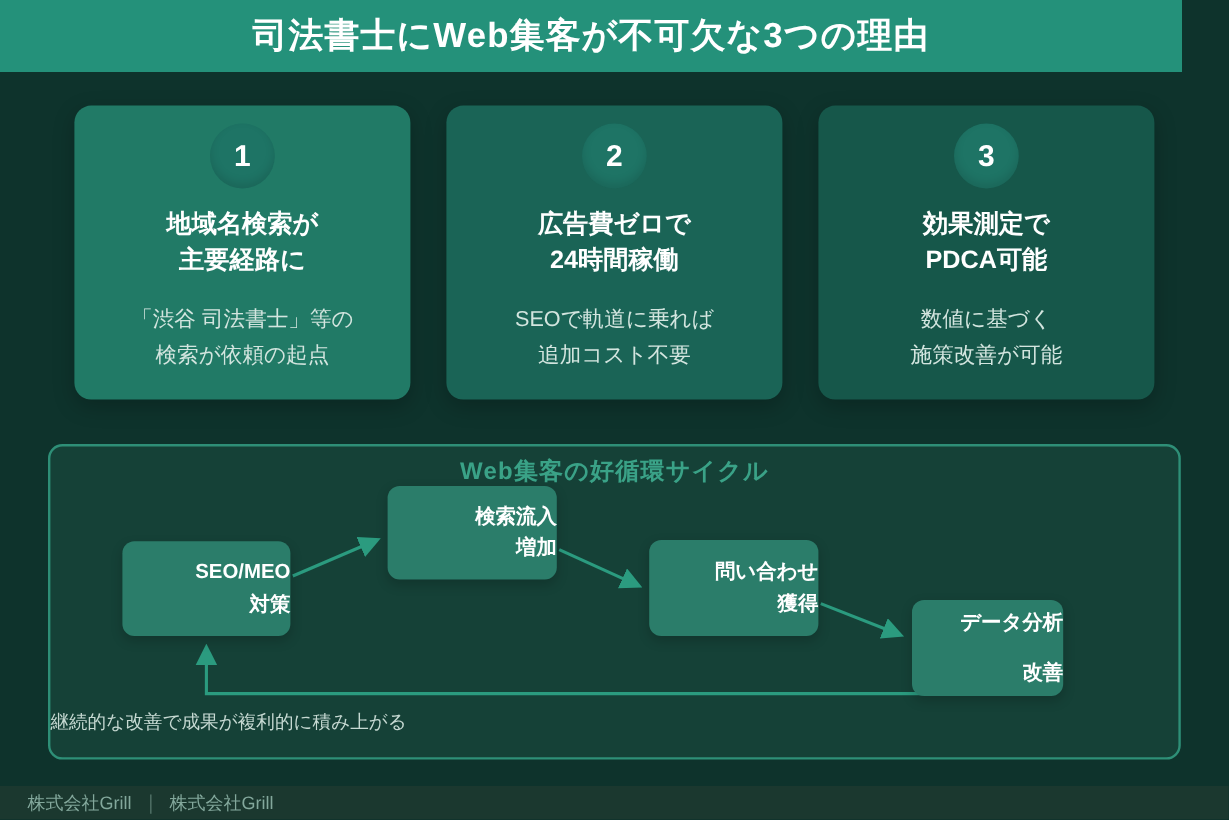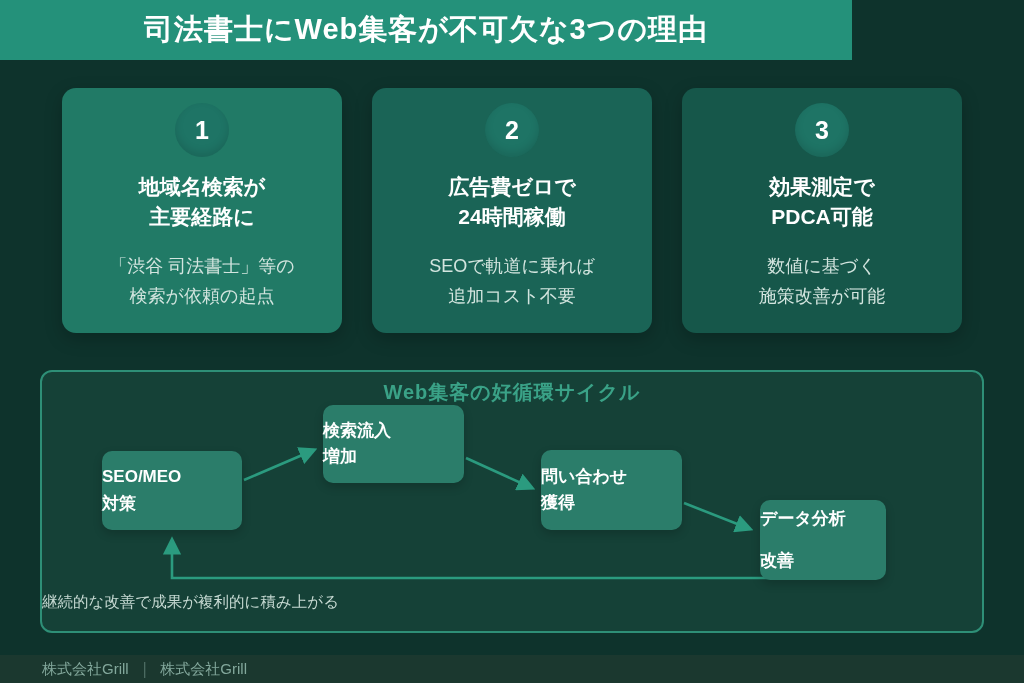--- a/index.html
+++ b/index.html
@@ -7,21 +7,21 @@
     width:1024px;height:683px;
     font-family:"Liberation Sans","DejaVu Sans",sans-serif;
     background:#0e332c;
   }
   .canvas{
     position:relative;width:1024px;height:683px;overflow:hidden;
     background:var(--page-bg,#0e332c);
   }
   
   .header{
-    position:absolute;left:0;top:0;width:852px;height:60px;
+    position:absolute;left:0;top:0;width:985px;height:60px;
     background:var(--header-bg,#24917a);
     display:flex;align-items:center;justify-content:center;
   }
   .header-title{
     color:#ffffff;font-size:29px;font-weight:800;letter-spacing:1px;
   }
   
   .cards{
     position:absolute;left:62px;top:88px;width:900px;height:245px;
     display:flex;gap:30px;
@@ -60,39 +60,39 @@
   }
   .cycle-title{
     position:absolute;left:0;top:7px;width:100%;text-align:center;
     color:var(--cycle-title,#3aa287);font-size:20px;font-weight:700;
     letter-spacing:1px;
   }
   .node{
     position:absolute;border-radius:10px;
     background:var(--node-bg,#2b7d6a);
     color:#ffffff;font-size:17px;font-weight:700;line-height:1.55;
-    display:flex;flex-direction:column;align-items:flex-start;justify-content:center;
+    display:flex;flex-direction:column;align-items:flex-end;justify-content:center;
     text-align:center;
     box-shadow:0 4px 10px rgba(0,0,0,0.18);
   }
   .node.n1{left:60px;top:79px;width:140px;height:79px;}
   .node.n2{left:281px;top:33px;width:141px;height:78px;}
   .node.n3{left:499px;top:78px;width:141px;height:80px;}
   .node.n4{left:718px;top:128px;width:126px;height:80px;gap:16px;}
   .arrows{position:absolute;left:0;top:0;width:940px;height:259px;pointer-events:none;}
   .cycle-caption{
     position:absolute;left:0;bottom:18px;width:100%;text-align:left;
     color:var(--caption,#c6d9d2);font-size:15.5px;font-weight:400;
   }
   
   .footer{
     position:absolute;left:0;bottom:0;width:1024px;height:28px;
     background:var(--footer-bg,#1b382f);
     display:flex;align-items:center;
-    padding-left:42px;box-sizing:border-box;
+    padding-left:23px;box-sizing:border-box;
   }
   .footer-text{color:var(--footer-fg,#83a89c);font-size:15px;}
   .footer-divider{color:var(--footer-fg,#83a89c);opacity:0.6;margin:0 8px;}
 </style>
 </head>
 <body>
 
 <div class="canvas">
 
   <div class="header">

